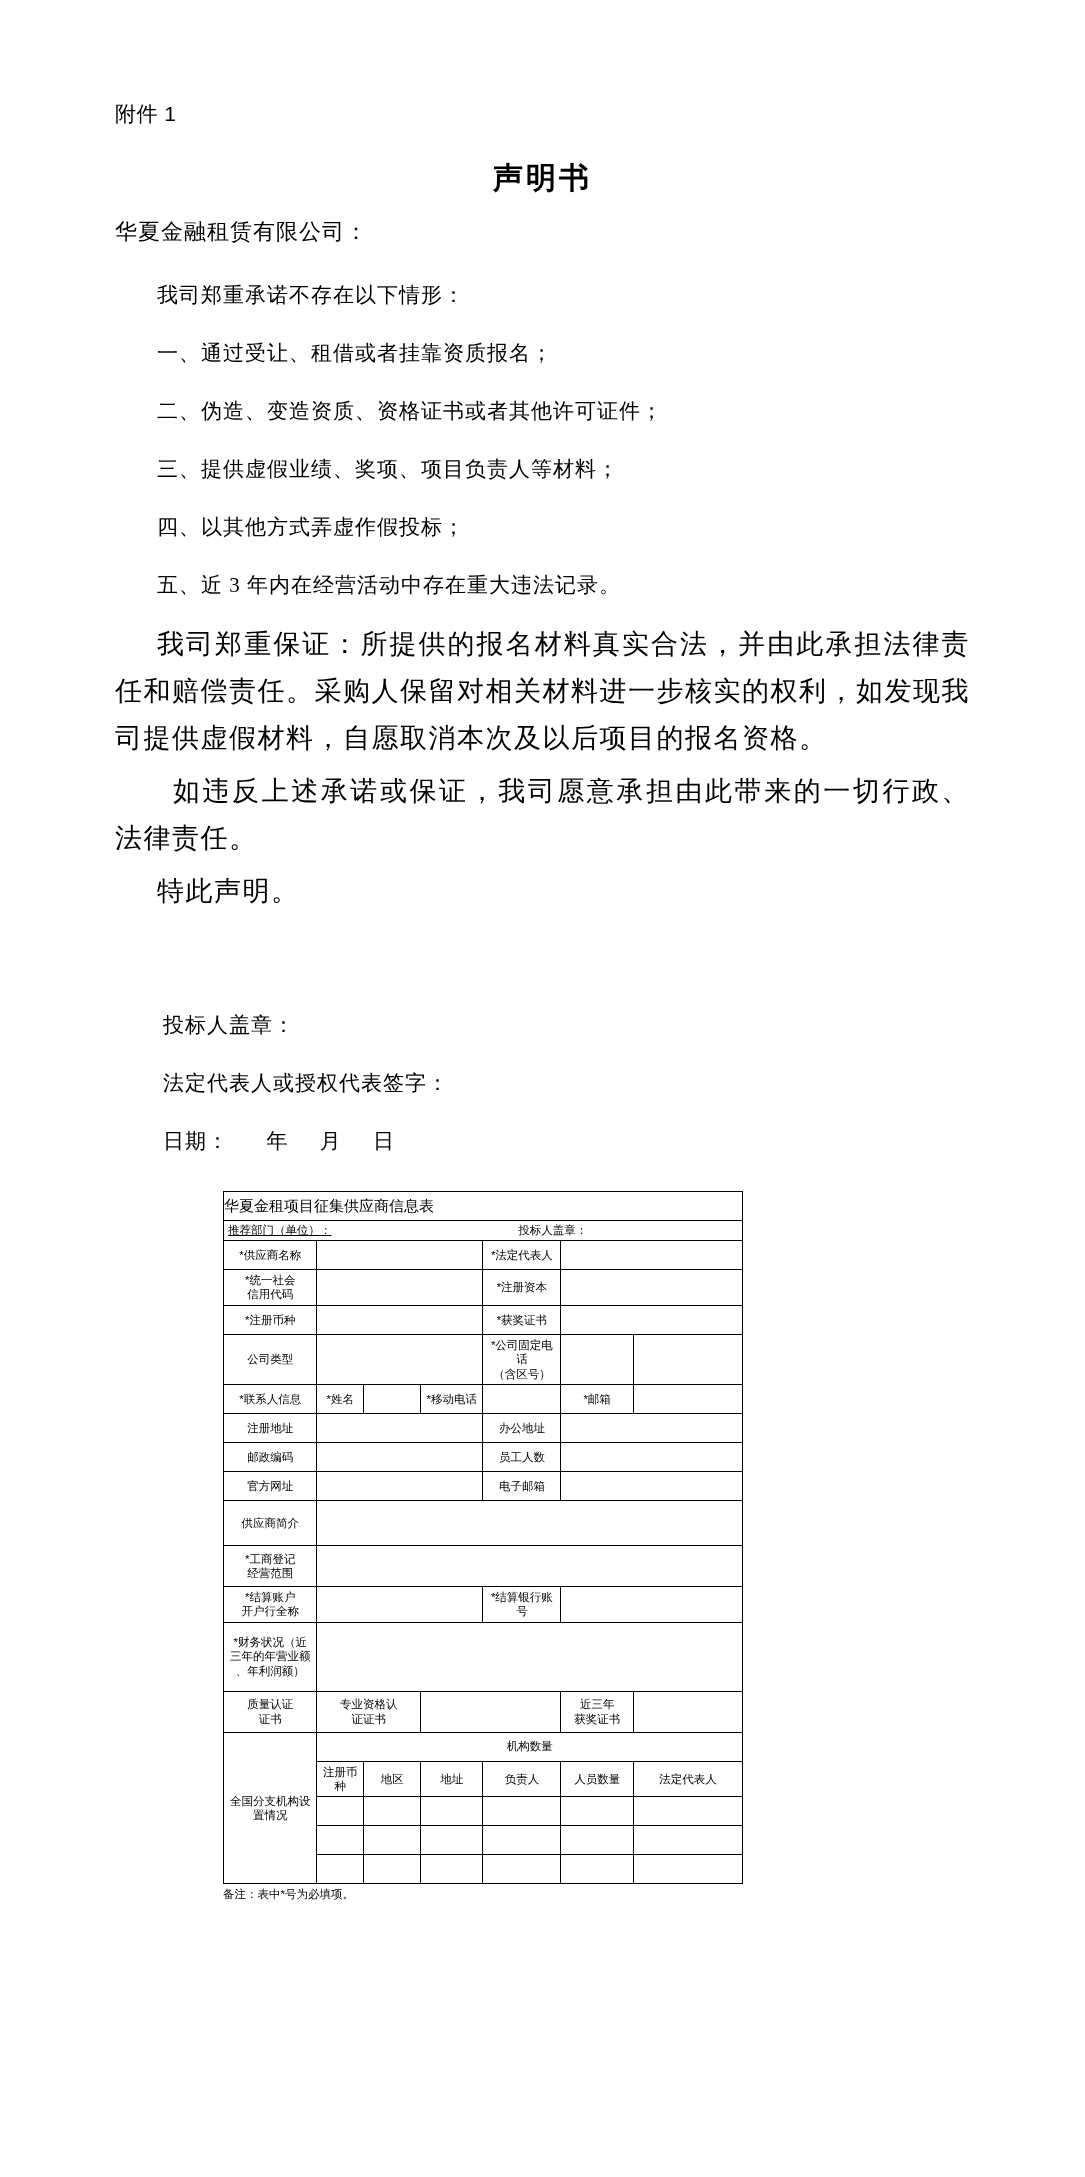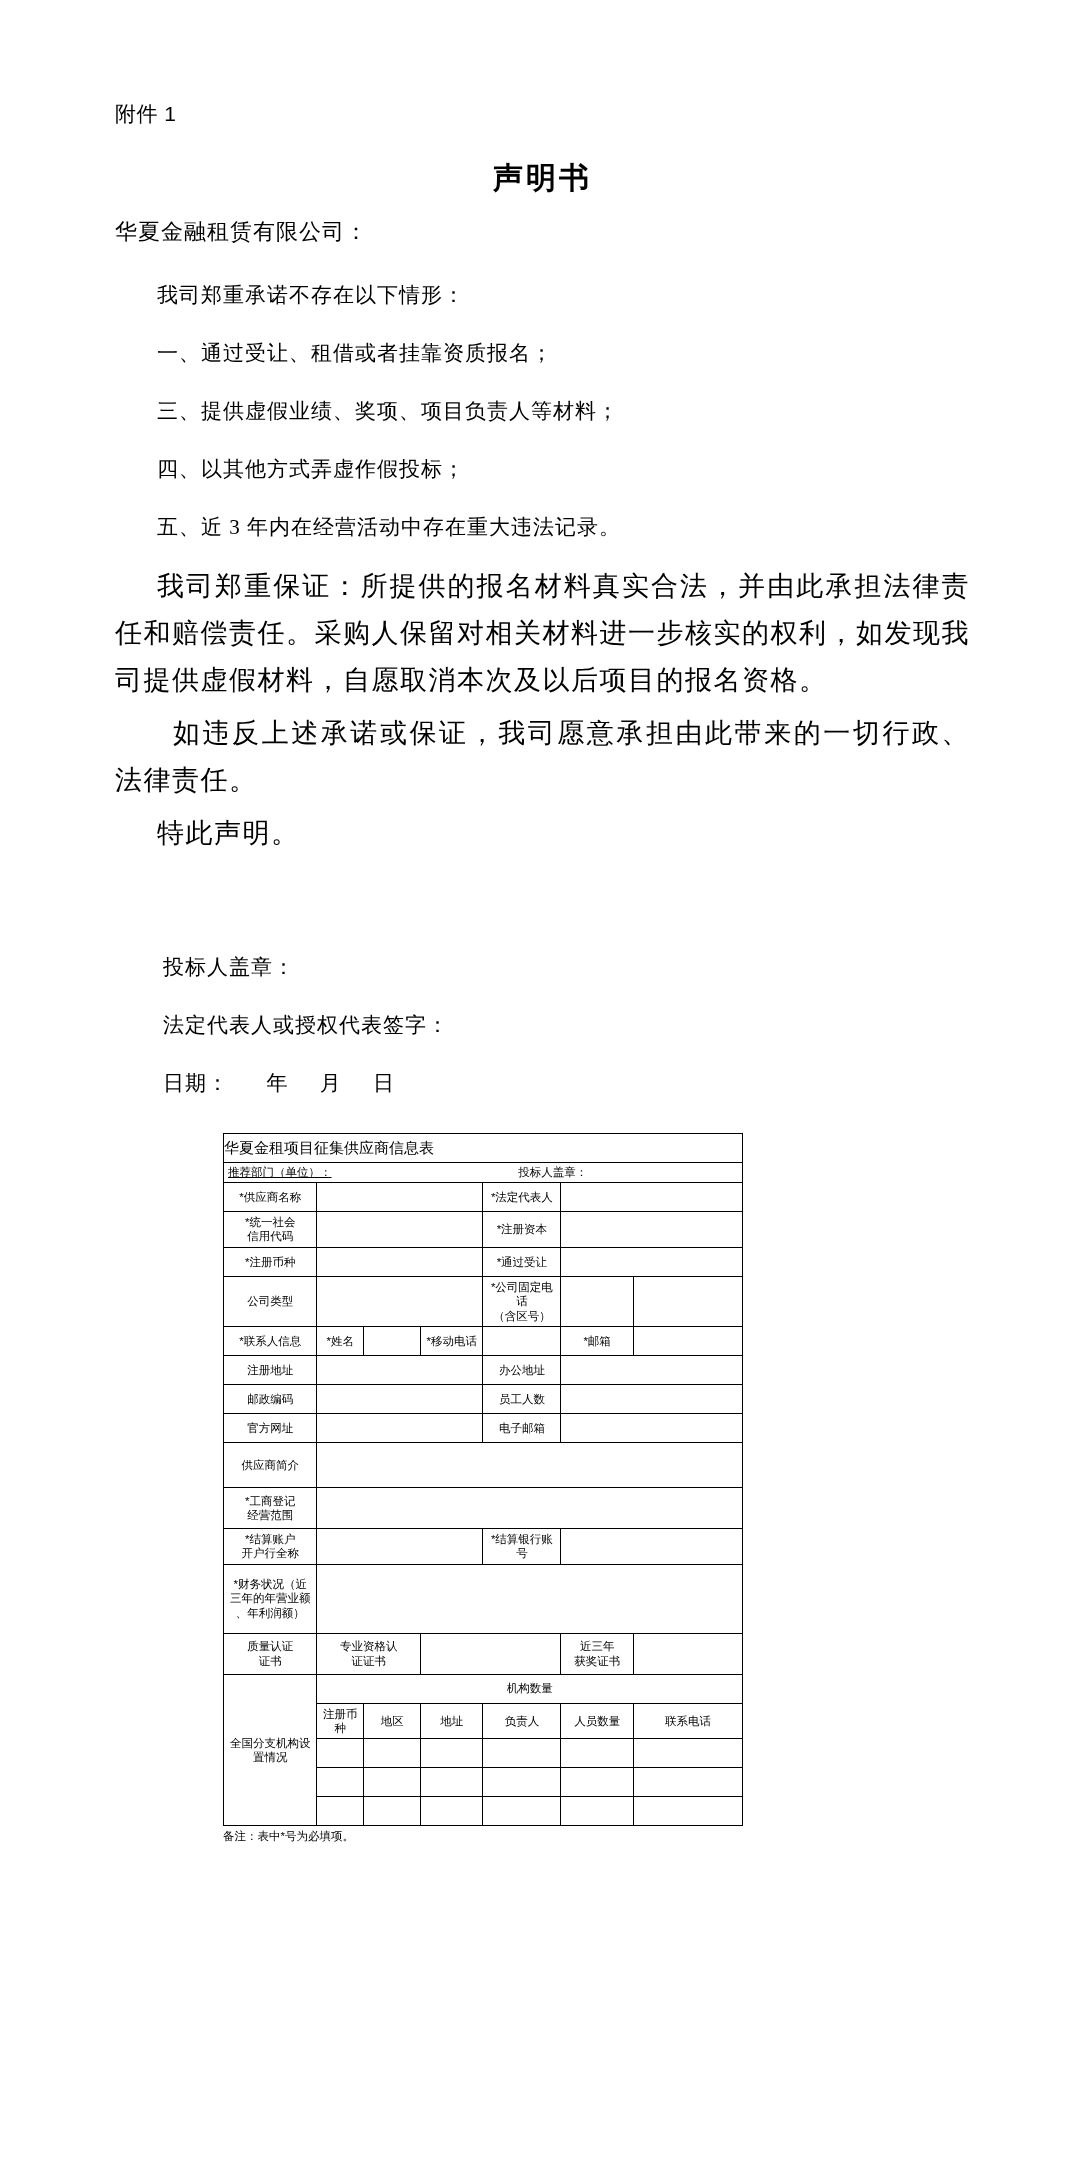--- a/index.html
+++ b/index.html
@@ -143,20 +143,21 @@
 
   <div class="attach-label">附件 1</div>
 
   <div class="doc-title">声明书</div>
 
   <div class="addressee">华夏金融租赁有限公司：</div>
 
   <p class="body-line">我司郑重承诺不存在以下情形：</p>
 
   <p class="body-line">一、通过受让、租借或者挂靠资质报名；</p>
+  <p class="body-line">二、伪造、变造资质、资格证书或者其他许可证件；</p>
   <p class="body-line">三、提供虚假业绩、奖项、项目负责人等材料；</p>
   <p class="body-line">四、以其他方式弄虚作假投标；</p>
   <p class="body-line">五、近 3 年内在经营活动中存在重大违法记录。</p>
 
   <p class="body-para">我司郑重保证：所提供的报名材料真实合法，并由此承担法律责任和赔偿责任。采购人保留对相关材料进一步核实的权利，如发现我司提供虚假材料，自愿取消本次及以后项目的报名资格。</p>
   <p class="body-para wide-indent">如违反上述承诺或保证，我司愿意承担由此带来的一切行政、法律责任。</p>
   <p class="body-para">特此声明。</p>
 
   <div class="signature-block">
     <p>投标人盖章：</p>
@@ -196,21 +197,21 @@
         <td class="label two-line"><span style="white-space:pre-line">*统一社会
 信用代码</span></td>
         <td class="blank" colspan="3"></td>
         <td class="label">*注册资本</td>
         <td class="blank" colspan="2"></td>
       </tr>
 
       <tr>
         <td class="label">*注册币种</td>
         <td class="blank" colspan="3"></td>
-        <td class="label">*通过受让</td>
+        <td class="label">*获奖证书</td>
         <td class="blank" colspan="2"></td>
       </tr>
 
       <tr>
         <td class="label">公司类型</td>
         <td class="blank" colspan="3"></td>
         <td class="label two-line"><span style="white-space:pre-line">*公司固定电话
 （含区号）</span></td>
         <td class="blank"></td>
         <td class="blank"></td>
@@ -289,21 +290,21 @@
 置情况</span></td>
         <td class="label" colspan="6">机构数量</td>
       </tr>
 
       <tr>
         <td class="label">注册币种</td>
         <td class="label">地区</td>
         <td class="label">地址</td>
         <td class="label">负责人</td>
         <td class="label">人员数量</td>
-        <td class="label">联系电话</td>
+        <td class="label">法定代表人</td>
       </tr>
 
       <tr>
         <td class="blank"></td>
         <td class="blank"></td>
         <td class="blank"></td>
         <td class="blank"></td>
         <td class="blank"></td>
         <td class="blank"></td>
       </tr>

